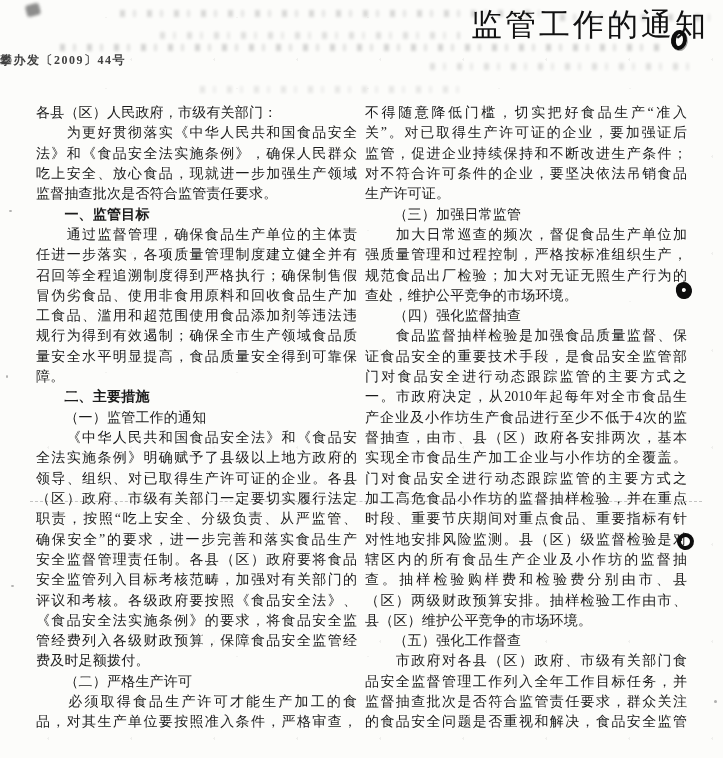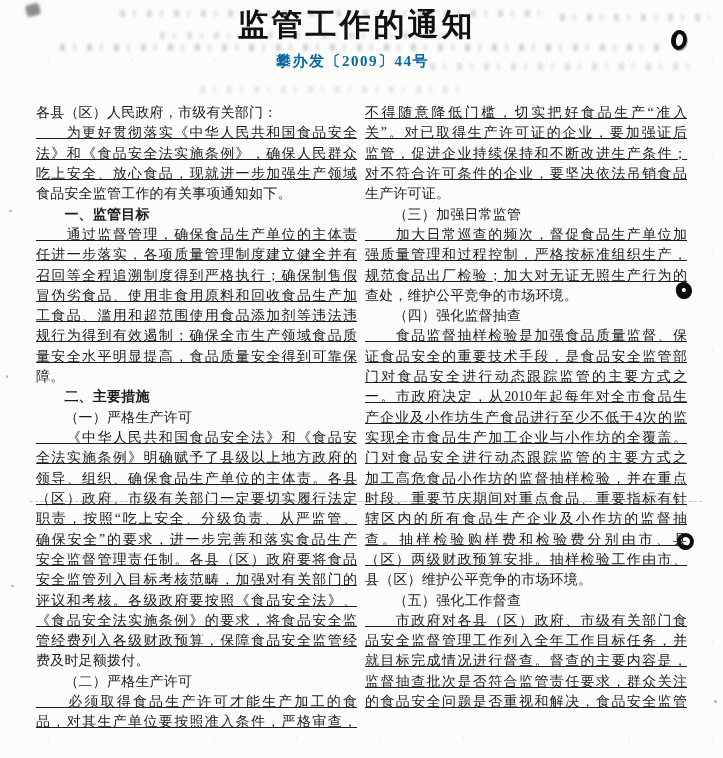--- a/index.html
+++ b/index.html
@@ -24,36 +24,36 @@
       radial-gradient(rgba(0,0,0,0.04) 1px, transparent 1px);
     background-size: 83px 97px, 131px 71px;
     background-position: 7px 11px, 41px 53px;
     pointer-events: none;
   }
   .doc-title {
     position: absolute;
     top: 4px;
     left: 4px;
     right: 14px;
-    text-align: center;
+    text-align: right;
     font-size: 31px;
-    font-weight: bold;
+    font-weight: normal;
     letter-spacing: 3px;
     color: #111;
   }
   .doc-number {
     position: absolute;
     top: 52px;
     left: 0;
     right: 18px;
-    text-align: center;
-    font-size: 15px;
+    text-align: left;
+    font-size: 12px;
     font-weight: bold;
     letter-spacing: 1.5px;
-    color: #0369a1;
+    color: #404040;
   }
   .column {
     position: absolute;
     top: 103px;
     font-size: 14px;
   }
   .column-left  { left: 36px;  width: 321px; }
   .column-right { left: 365px; width: 322px; }
   .line {
     height: 20.32px;
@@ -61,21 +61,20 @@
     white-space: nowrap;
     text-align: left;
     letter-spacing: 0.2px;
   }
   .line.full {
     white-space: normal;
     text-align: justify;
     text-align-last: justify;
     text-justify: inter-character;
     letter-spacing: 0;
-    text-decoration: underline;
   }
   .line.bold { font-weight: bold; }
   
   .noise-band {
     position: absolute;
     height: 7px;
     background: repeating-linear-gradient(90deg,
       rgba(40,40,40,0.45) 0 5px, transparent 5px 13px,
       rgba(40,40,40,0.3) 13px 16px, transparent 16px 27px);
     filter: blur(1.6px);
@@ -170,35 +169,35 @@
 
 <div class="doc-title">监管工作的通知</div>
 
 <div class="doc-number">攀办发〔2009〕44号</div>
 
 <div class="column column-left">
     <div class="line">各县（区）人民政府，市级有关部门：</div>
     <div class="line full">　　为更好贯彻落实《中华人民共和国食品安全</div>
     <div class="line full">法》和《食品安全法实施条例》，确保人民群众</div>
     <div class="line full">吃上安全、放心食品，现就进一步加强生产领域</div>
-    <div class="line">食品安全监管工作的有关事项通知如下。</div>
+    <div class="line">监督抽查批次是否符合监管责任要求。</div>
     <div class="line bold">　　一、监管目标</div>
     <div class="line full">　　通过监督管理，确保食品生产单位的主体责</div>
     <div class="line full">任进一步落实，各项质量管理制度建立健全并有</div>
     <div class="line full">召回等全程追溯制度得到严格执行；确保制售假</div>
     <div class="line full">冒伪劣食品、使用非食用原料和回收食品生产加</div>
     <div class="line full">工食品、滥用和超范围使用食品添加剂等违法违</div>
     <div class="line full">规行为得到有效遏制；确保全市生产领域食品质</div>
     <div class="line full">量安全水平明显提高，食品质量安全得到可靠保</div>
     <div class="line">障。</div>
     <div class="line bold">　　二、主要措施</div>
-    <div class="line">　　（一）严格生产许可</div>
+    <div class="line">　　（一）监管工作的通知</div>
     <div class="line full">　　《中华人民共和国食品安全法》和《食品安</div>
     <div class="line full">全法实施条例》明确赋予了县级以上地方政府的</div>
-    <div class="line full">领导、组织、确保食品生产单位的主体责。各县</div>
+    <div class="line full">领导、组织、对已取得生产许可证的企业。各县</div>
     <div class="line full">（区）政府、市级有关部门一定要切实履行法定</div>
     <div class="line full">职责，按照“吃上安全、分级负责、从严监管、</div>
     <div class="line full">确保安全”的要求，进一步完善和落实食品生产</div>
     <div class="line full">安全监督管理责任制。各县（区）政府要将食品</div>
     <div class="line full">安全监管列入目标考核范畴，加强对有关部门的</div>
     <div class="line full">评议和考核。各级政府要按照《食品安全法》、</div>
     <div class="line full">《食品安全法实施条例》的要求，将食品安全监</div>
     <div class="line full">管经费列入各级财政预算，保障食品安全监管经</div>
     <div class="line">费及时足额拨付。</div>
     <div class="line">　　（二）严格生产许可</div>
@@ -216,32 +215,33 @@
     <div class="line full">　　加大日常巡查的频次，督促食品生产单位加</div>
     <div class="line full">强质量管理和过程控制，严格按标准组织生产，</div>
     <div class="line full">规范食品出厂检验；加大对无证无照生产行为的</div>
     <div class="line">查处，维护公平竞争的市场环境。</div>
     <div class="line">　　（四）强化监督抽查</div>
     <div class="line full">　　食品监督抽样检验是加强食品质量监督、保</div>
     <div class="line full">证食品安全的重要技术手段，是食品安全监管部</div>
     <div class="line full">门对食品安全进行动态跟踪监管的主要方式之</div>
     <div class="line full">一。市政府决定，从2010年起每年对全市食品生</div>
     <div class="line full">产企业及小作坊生产食品进行至少不低于4次的监</div>
+    <div class="line full">督抽查，由市、县（区）政府各安排两次，基本</div>
     <div class="line full">实现全市食品生产加工企业与小作坊的全覆盖。</div>
     <div class="line full">门对食品安全进行动态跟踪监管的主要方式之</div>
     <div class="line full">加工高危食品小作坊的监督抽样检验，并在重点</div>
     <div class="line full">时段、重要节庆期间对重点食品、重要指标有针</div>
+    <div class="line full">对性地安排风险监测。县（区）级监督检验是对</div>
     <div class="line full">辖区内的所有食品生产企业及小作坊的监督抽</div>
     <div class="line full">查。抽样检验购样费和检验费分别由市、县</div>
     <div class="line full">（区）两级财政预算安排。抽样检验工作由市、</div>
     <div class="line">县（区）维护公平竞争的市场环境。</div>
     <div class="line">　　（五）强化工作督查</div>
     <div class="line full">　　市政府对各县（区）政府、市级有关部门食</div>
     <div class="line full">品安全监督管理工作列入全年工作目标任务，并</div>
-    <div class="line full">就目标完成情况进行督查。督查的主要内容是，</div>
     <div class="line full">监督抽查批次是否符合监管责任要求，群众关注</div>
     <div class="line full">的食品安全问题是否重视和解决，食品安全监管</div>
   </div>
 
 <div class="crease"></div>
 
 <div class="ink-blot blot-1"></div>
 <div class="ink-blot blot-2"></div>
 <div class="ink-blot blot-3"></div>
 

